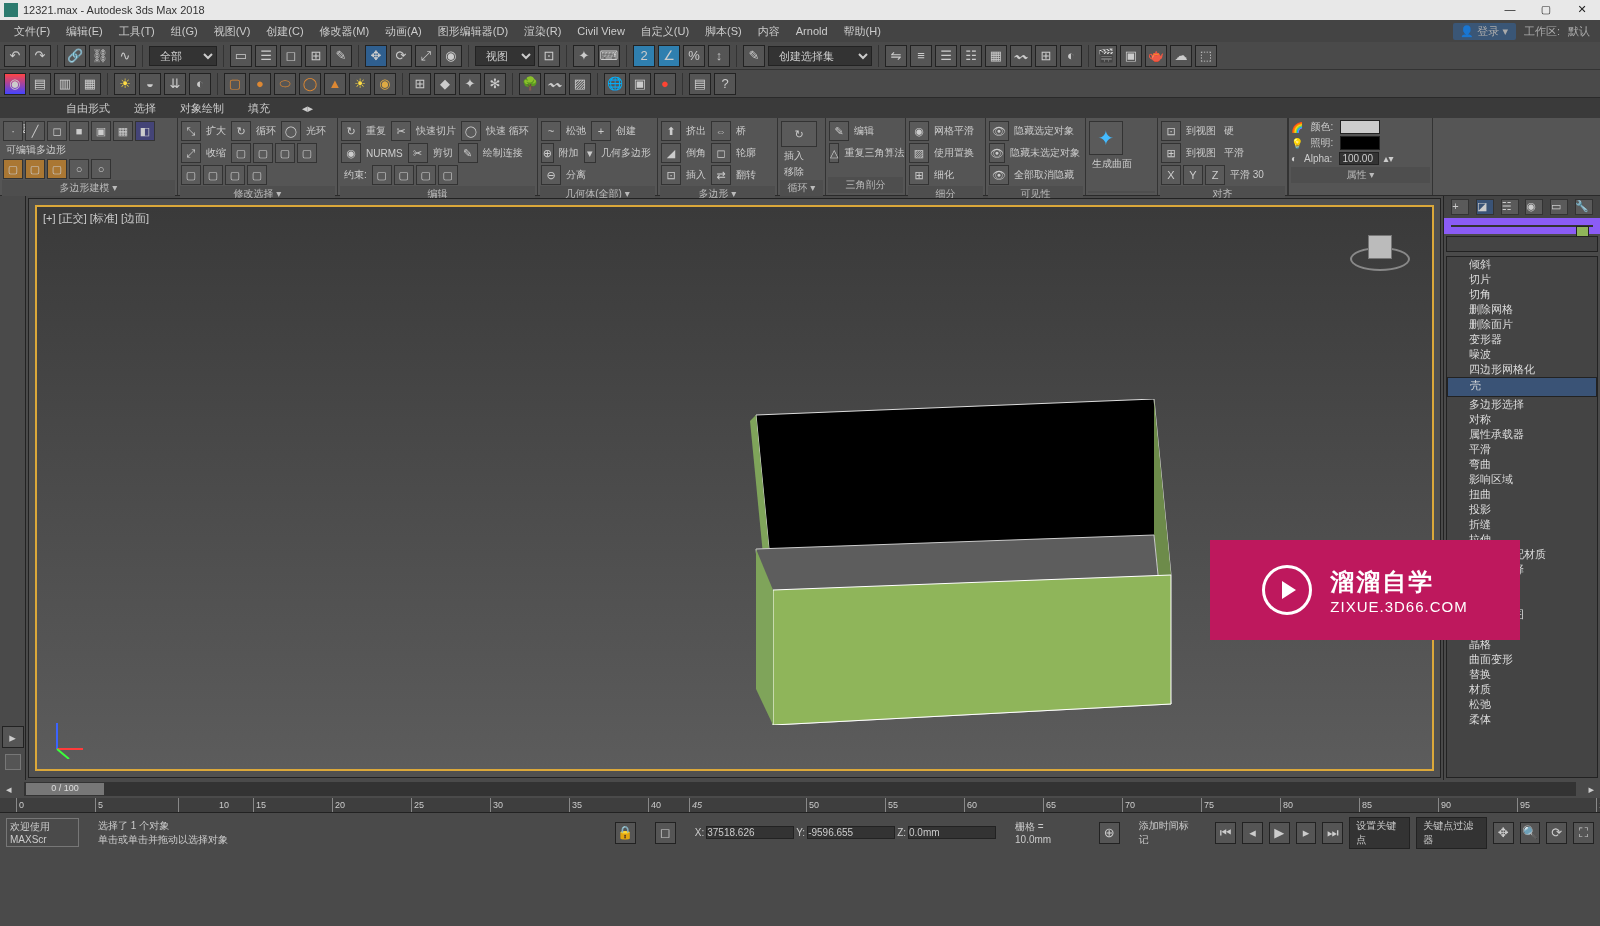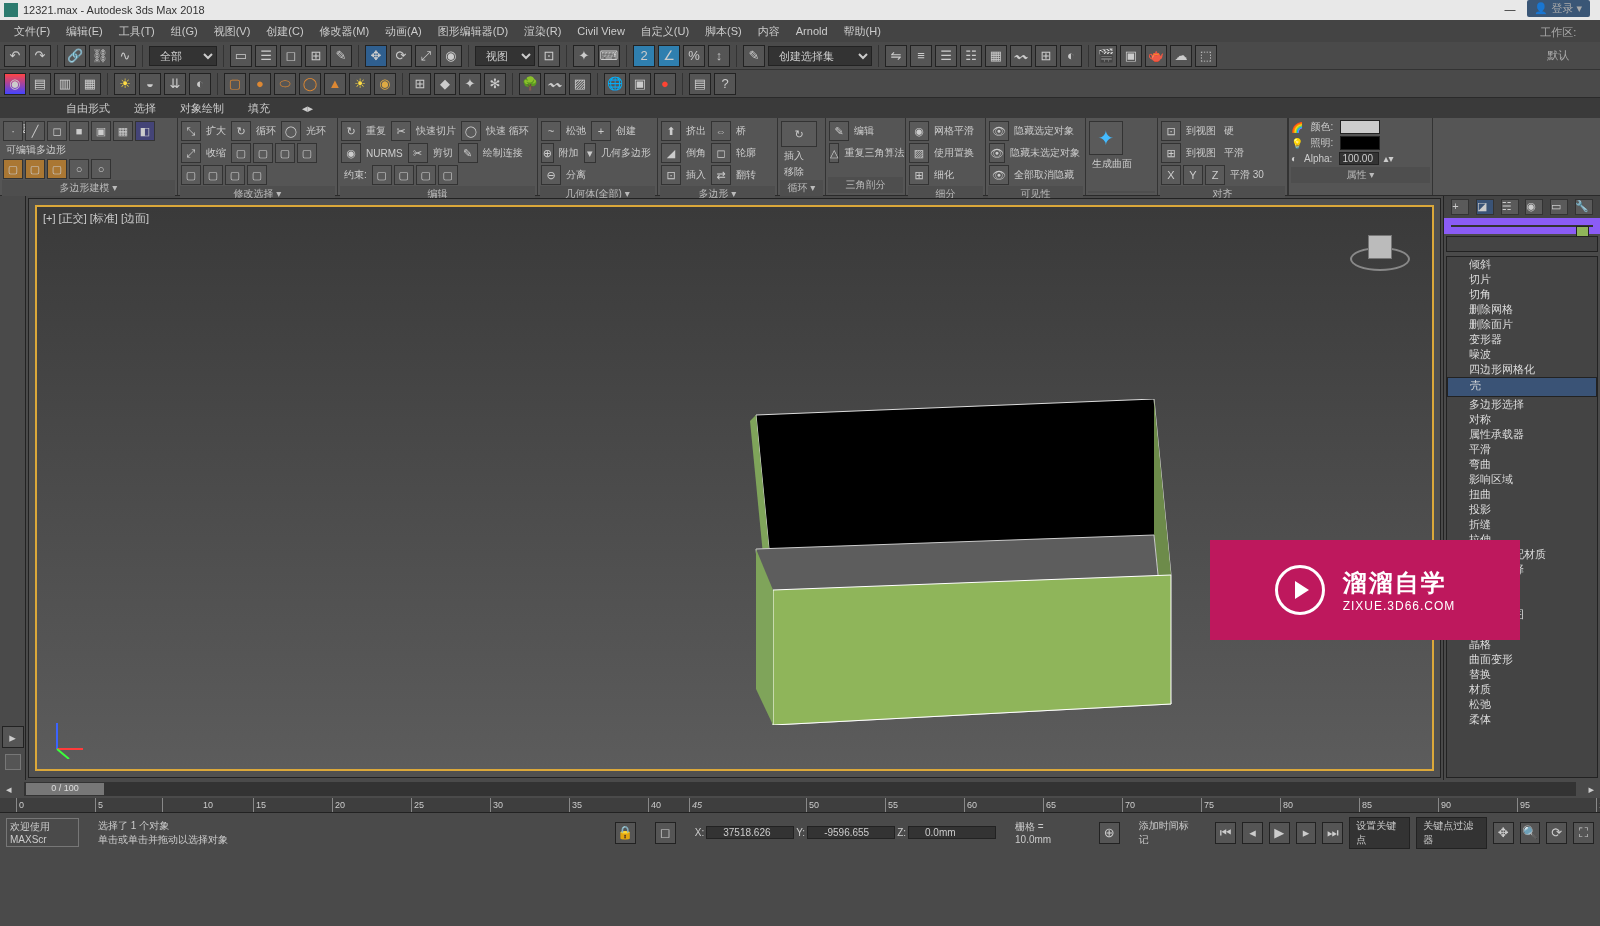--- a/index.html
+++ b/index.html
@@ -6,21 +6,21 @@
 body { background: #4a4a4a; color: #ccc; font-size: 11px; overflow: hidden; width: 1600px; height: 926px; }
 
 .titlebar { height: 20px; background: #e8e8e8; display: flex; align-items: center; padding-left: 4px; color: #333; }
 .titlebar .icon { width: 14px; height: 14px; background: #2c7a6e; margin-right: 5px; }
 .winbtns { margin-left: auto; display: flex; }
 .winbtn { width: 36px; height: 20px; text-align: center; line-height: 18px; color: #222; }
 .winbtn.close { background: transparent; }
 
 .menubar { height: 22px; background: #444; display: flex; align-items: center; padding-left: 6px; gap: 0; }
 .menubar .mitem { padding: 0 8px; color: #ccc; font-size: 11px; line-height: 22px; }
-.menubar .right { margin-left: auto; display: flex; align-items: center; gap: 8px; padding-right: 10px; color: #aaa; flex-direction: column; }
+.menubar .right { margin-left: auto; display: flex; align-items: center; gap: 8px; padding-right: 10px; color: #aaa; }
 .login { background: #3a5676; padding: 1px 8px; border-radius: 2px; }
 
 .toolbar1 { height: 28px; background: #4a4a4a; border-bottom: 1px solid #333; display: flex; align-items: center; padding: 0 4px; gap: 3px; }
 .toolbar2 { height: 28px; background: #4a4a4a; border-bottom: 1px solid #2a2a2a; display: flex; align-items: center; padding: 0 4px; gap: 3px; }
 .tbtn { width: 22px; height: 22px; background: #555; border: 1px solid #222; display: flex; align-items: center; justify-content: center; font-size: 13px; }
 .sep { width: 1px; height: 22px; background: #333; margin: 0 3px; }
 .sel { background: #333; border: 1px solid #222; color: #ccc; padding: 1px 6px; font-size: 11px; height: 20px; }
 .tbtn.highlight { background: #2f5f8f; }
 
 .ribbon-tabs { height: 20px; background: #3a3a3a; display: flex; align-items: center; padding-left: 20px; gap: 24px; font-size: 11px; }
@@ -65,28 +65,28 @@
 .time-slider { flex: 1; height: 14px; background: #333; position: relative; }
 .time-thumb { position: absolute; left: 2px; top: 1px; width: 78px; height: 12px; background: #777; font-size: 9px; text-align: center; color: #ddd; }
 
 .ruler { height: 14px; background: #3e3e3e; position: relative; font-size: 9px; color: #ccc; }
 .tick { position: absolute; top: 0; border-left: 1px solid #888; padding-left: 2px; height: 14px; line-height: 14px; }
 
 .status { height: 40px; background: #4a4a4a; border-top: 1px solid #222; display: flex; align-items: center; padding: 0 6px; gap: 19px; font-size: 10px; }
 .status-left { width: 76px; }
 .status-msg { width: 520px; }
 .coords { display: flex; gap: 2px; align-items: center; }
-.cbox { background: #333; border: 1px solid #222; padding: 0 16px; width: 88px; font-size: 10px; }
+.cbox { background: #333; border: 1px solid #222; padding: 0 0; width: 88px; font-size: 10px; }
 .status-right { margin-left: auto; display: flex; gap: 6px; align-items: center; }
 
 .watermark { position: absolute; right: 80px; bottom: 140px; width: 310px; height: 100px; background: #be185d; display: flex; align-items: center; justify-content: center; gap: 18px; color: #fff; }
 .wm-icon { width: 50px; height: 50px; border: 3px solid #fff; border-radius: 50%; display:flex; align-items:center; justify-content:center; }
 .wm-tri { width: 0; height: 0; border-left: 14px solid #fff; border-top: 9px solid transparent; border-bottom: 9px solid transparent; margin-left: 4px; }
 .wm-text { font-size: 24px; font-weight: bold; letter-spacing: 2px; }
-.wm-sub { font-size: 12px; font-weight: normal; letter-spacing: 1px; }
+.wm-sub { font-size: 15px; font-weight: normal; letter-spacing: 1px; }
 
 svg { display: block; }
 </style>
 </head>
 <body>
 
 <div class="titlebar">
   <span class="icon"></span>
   <span>12321.max - Autodesk 3ds Max 2018</span>
   <div class="winbtns">
@@ -538,21 +538,21 @@
   <span style="width:18px">◂</span>
   <div class="time-slider">
     <div class="time-thumb">0 / 100</div>
   </div>
   <span style="width:18px;text-align:right">▸</span>
 </div>
 
 <div class="ruler" id="ruler">
     <span class="tick" style="left: 16px;">0</span>
     <span class="tick" style="left: 95px;">5</span>
-    <span class="tick" style="left: 162px; padding-left: 40px;">10</span>
+    <span class="tick" style="left: 178px; padding-left: 40px;">10</span>
     <span class="tick" style="left: 253px;">15</span>
     <span class="tick" style="left: 332px;">20</span>
     <span class="tick" style="left: 411px;">25</span>
     <span class="tick" style="left: 490px;">30</span>
     <span class="tick" style="left: 569px;">35</span>
     <span class="tick" style="left: 648px;">40</span>
     <span class="tick" style="left: 689px; font-style: italic;">45</span>
     <span class="tick" style="left: 806px;">50</span>
     <span class="tick" style="left: 885px;">55</span>
     <span class="tick" style="left: 964px;">60</span>

